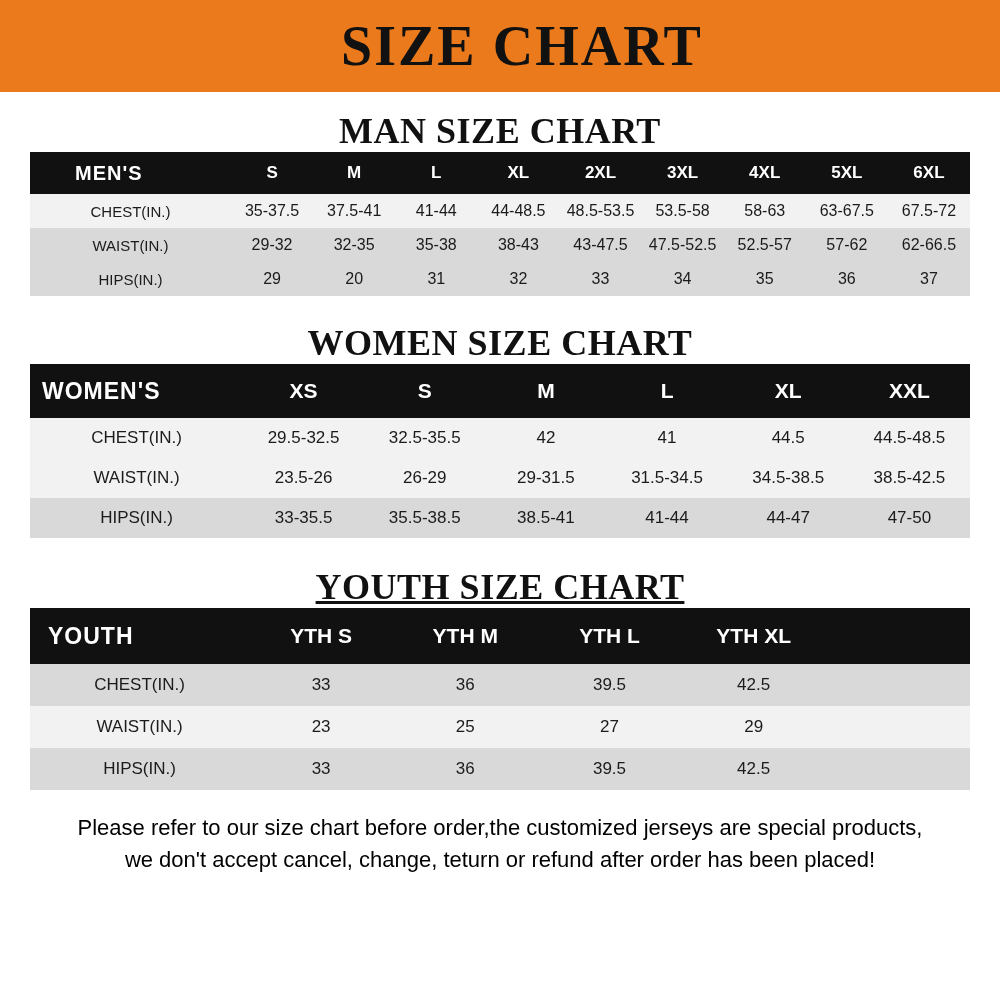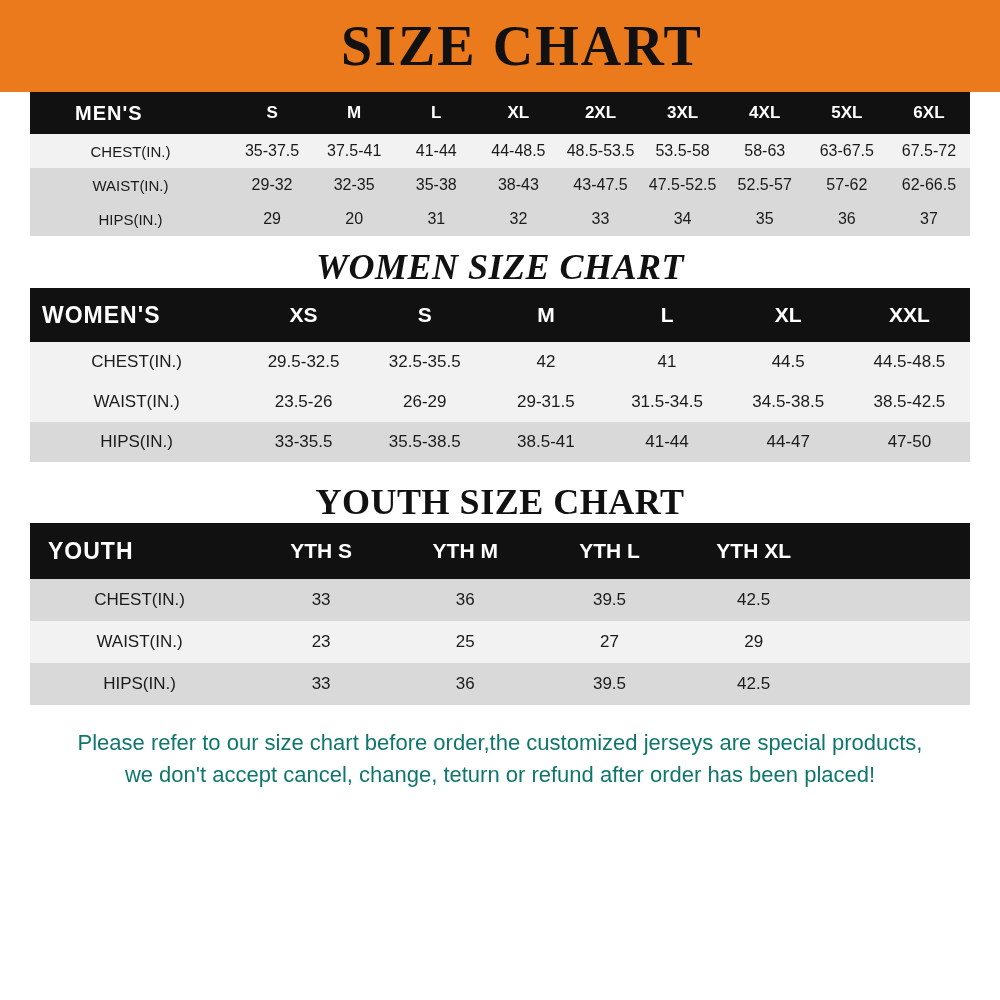--- a/index.html
+++ b/index.html
@@ -41,22 +41,22 @@
   
   .section-title {
     text-align: center;
     font-family: "Liberation Serif", serif;
     font-weight: bold;
     font-size: 36px;
     color: #111111;
     letter-spacing: 0.5px;
   }
   .sec-man-title { margin-top: 18px; }
-  .sec-women-title { margin-top: 10px; font-style: italic; }
-  .sec-youth-title { margin-top: 19px; }
+  .sec-women-title { margin-top: 26px; }
+  .sec-youth-title { margin-top: 28px; text-decoration: underline; }
 
   
   .table-wrap {
     margin: 0 auto;
     width: 940px;
   }
   table {
     width: 100%;
     border-collapse: collapse;
     table-layout: fixed;
@@ -98,36 +98,37 @@
   
   #youth-table thead th { height: 54px; font-size: 21px; }
   #youth-table thead th.row-label { font-size: 23px; }
   #youth-table tbody td { height: 40px; font-size: 17px; }
 
   
   .note {
     margin: 22px auto 0 auto;
     width: 950px;
     text-align: center;
-    color: #0f766e;
+    color: #000000;
     font-size: 22px;
     line-height: 1.45;
     font-family: "Liberation Sans", sans-serif;
   }
   .note div { white-space: nowrap; }
 </style>
 </head>
 <body>
 
 <div class="page">
 
   <div class="banner">
     <div class="banner-title">SIZE CHART</div>
   </div>
 
+  <div class="section-title sec-man-title">MAN SIZE CHART</div>
   <div class="table-wrap">
     <table id="men-table">
       <thead>
         <tr>
           <th class="row-label" style="width:155px;padding-left:45px;">MEN'S</th>
           <th>S</th>
           <th>M</th>
           <th>L</th>
           <th>XL</th>
           <th>2XL</th>

